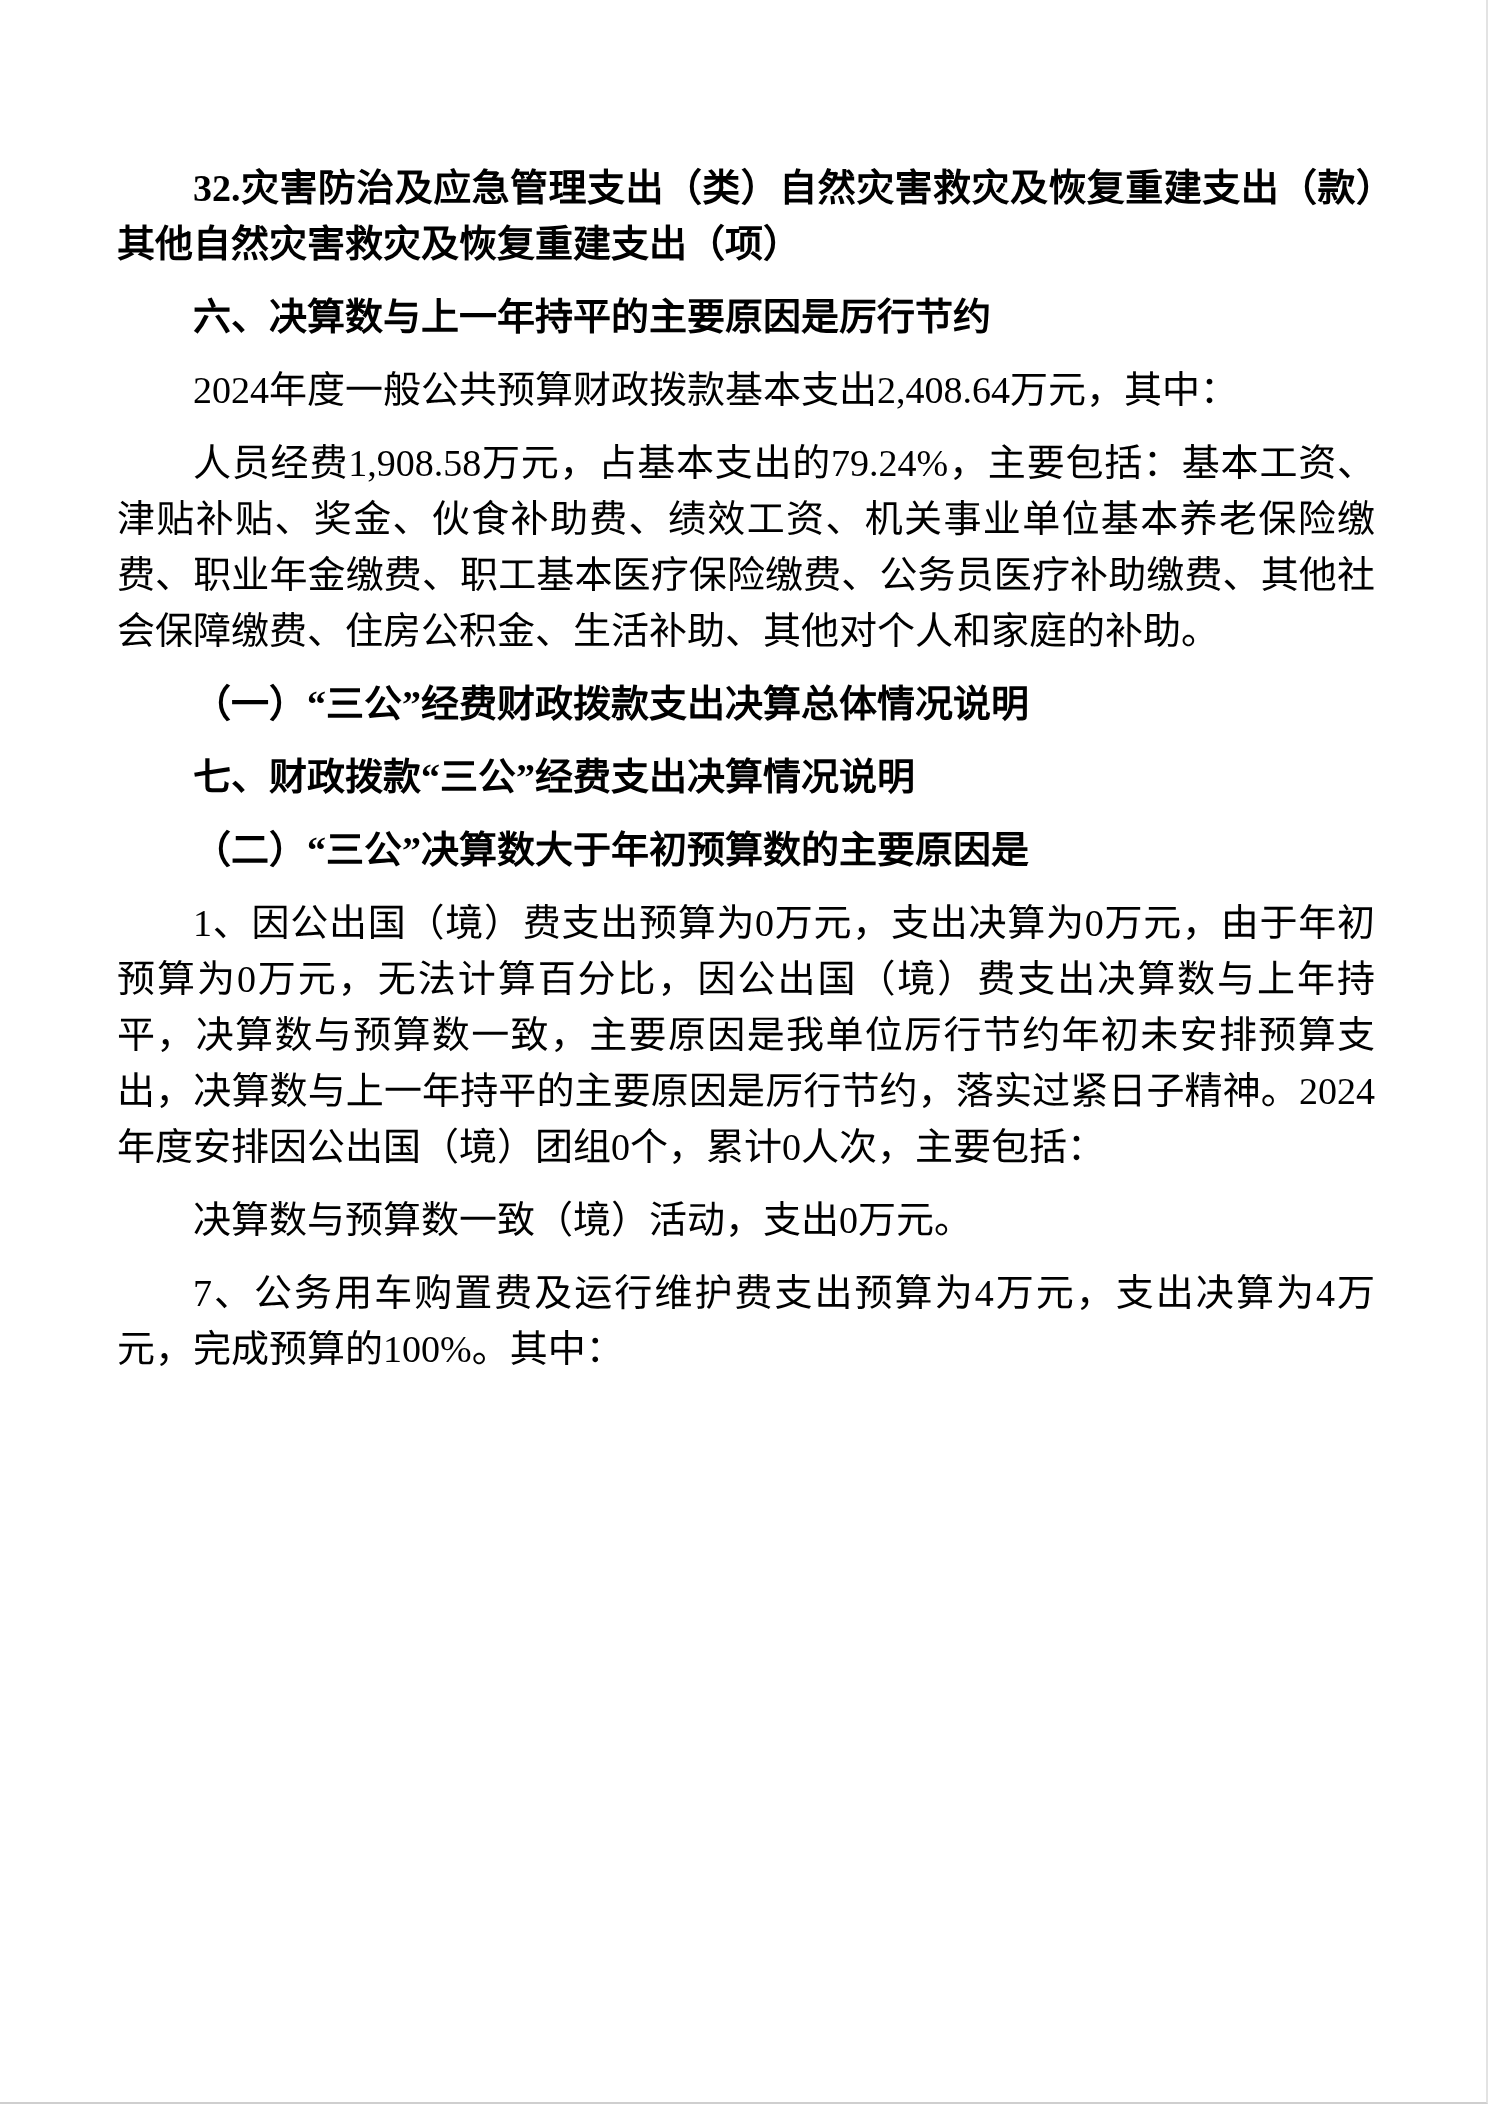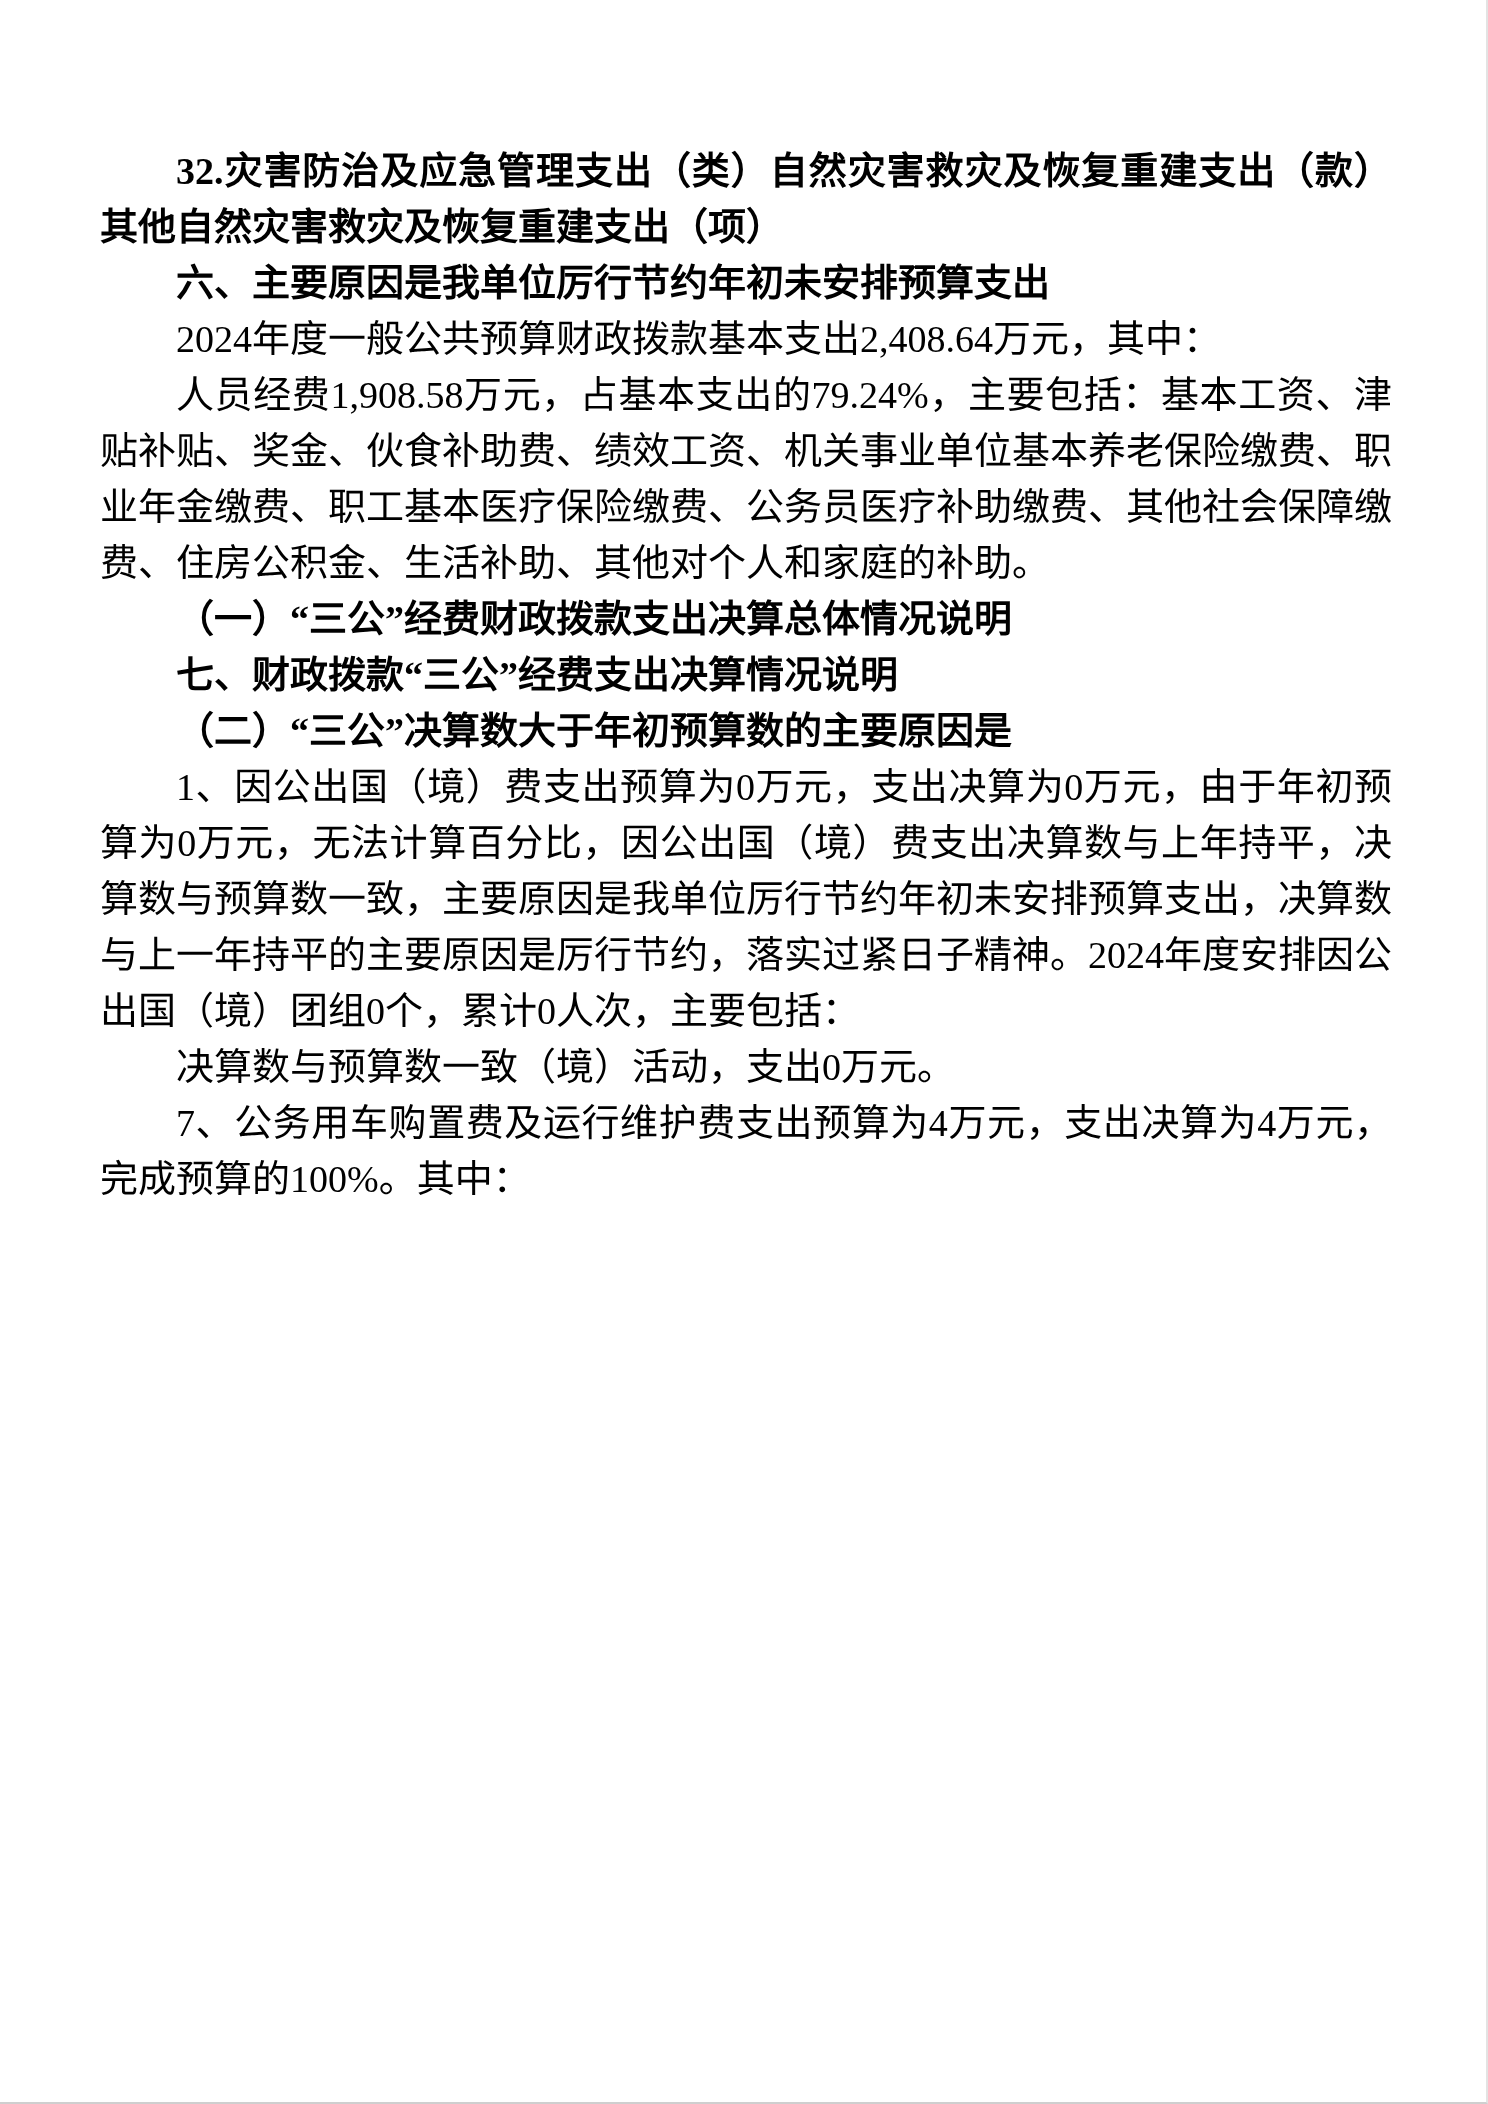--- a/index.html
+++ b/index.html
@@ -19,41 +19,41 @@
     font-family: "Liberation Serif", "DejaVu Serif", serif;
     color: #000000;
   }
   .content {
     position: absolute;
     left: 100px;
     top: 143px;
     width: 1292px;
   }
   .content p {
-    margin: 0;
+    margin: 17px;
     padding: 0;
     font-size: 38px;
     line-height: 56px;
     text-align: justify;
     text-indent: 2em;
     letter-spacing: 0;
     word-break: break-all;
     color: #000000;
   }
   .content p.heading {
     font-weight: 700;
   }
 </style>
 </head>
 <body>
 
 <div class="page">
   <div class="content">
     <p class="heading">32.灾害防治及应急管理支出（类）自然灾害救灾及恢复重建支出（款）其他自然灾害救灾及恢复重建支出（项）</p>
-    <p class="heading">六、主要原因是我单位厉行节约年初未安排预算支出</p>
+    <p class="heading">六、决算数与上一年持平的主要原因是厉行节约</p>
     <p class="paragraph">2024年度一般公共预算财政拨款基本支出2,408.64万元，其中：</p>
     <p class="paragraph">人员经费1,908.58万元，占基本支出的79.24%，主要包括：基本工资、津贴补贴、奖金、伙食补助费、绩效工资、机关事业单位基本养老保险缴费、职业年金缴费、职工基本医疗保险缴费、公务员医疗补助缴费、其他社会保障缴费、住房公积金、生活补助、其他对个人和家庭的补助。</p>
     <p class="heading">（一）“三公”经费财政拨款支出决算总体情况说明</p>
     <p class="heading">七、财政拨款“三公”经费支出决算情况说明</p>
     <p class="heading">（二）“三公”决算数大于年初预算数的主要原因是</p>
     <p class="paragraph">1、因公出国（境）费支出预算为0万元，支出决算为0万元，由于年初预算为0万元，无法计算百分比，因公出国（境）费支出决算数与上年持平，决算数与预算数一致，主要原因是我单位厉行节约年初未安排预算支出，决算数与上一年持平的主要原因是厉行节约，落实过紧日子精神。2024年度安排因公出国（境）团组0个，累计0人次，主要包括：</p>
     <p class="paragraph">决算数与预算数一致（境）活动，支出0万元。</p>
     <p class="paragraph">7、公务用车购置费及运行维护费支出预算为4万元，支出决算为4万元，完成预算的100%。其中：</p>
   </div>
 </div>

